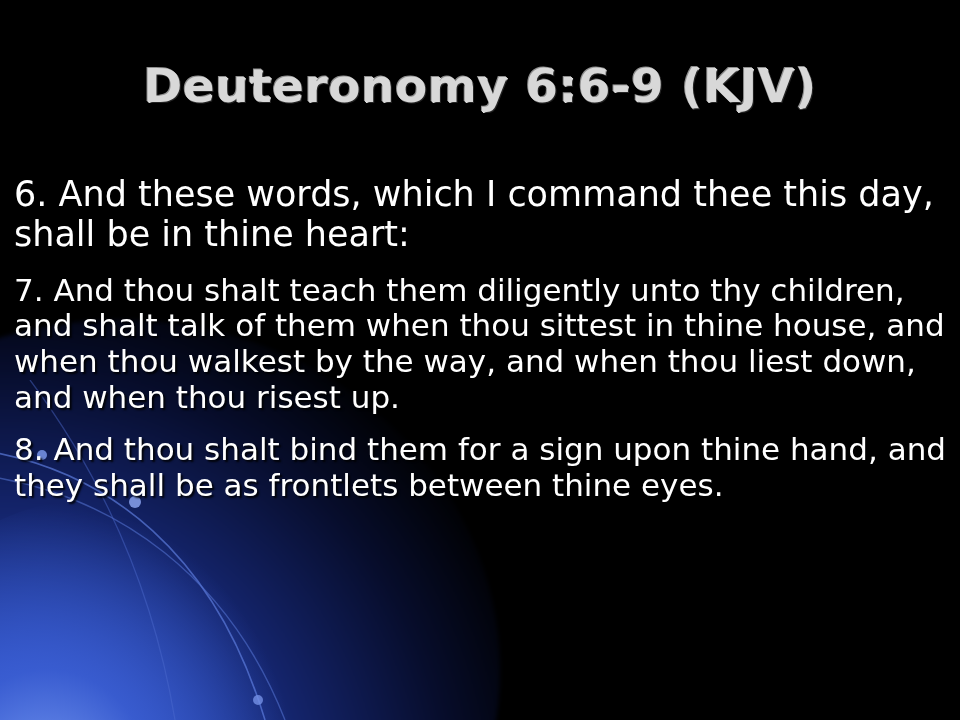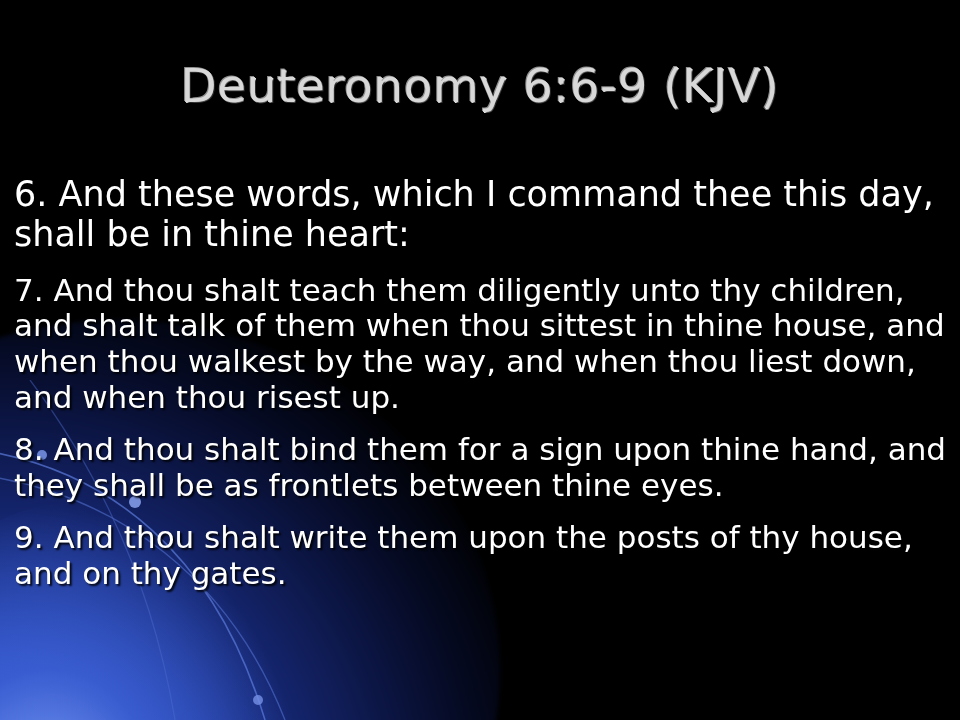--- a/index.html
+++ b/index.html
@@ -56,21 +56,21 @@
     opacity: .9;
   }
 
   .title {
     position: absolute;
     top: 58px;
     left: 0;
     width: 960px;
     text-align: center;
     font-size: 47px;
-    font-weight: normal;
+    font-weight: bold;
     color: #d8d8d8;
     letter-spacing: .5px;
     text-shadow: 3px 3px 2px rgba(0,0,0,0.85),
                  1px 1px 0 #efefef,
                  -1px -1px 0 #8f8f8f;
     white-space: nowrap;
   }
 
   .body {
     position: absolute;
@@ -120,19 +120,15 @@
       <span>And these words, which I command thee this day, shall be in thine heart:</span>
     </p>
     <p class="verse">
       <span class="num">7. </span>
       <span>And thou shalt teach them diligently unto thy children, and shalt talk of them when thou sittest in thine house, and when thou walkest by the way, and when thou liest down, and when thou risest up.</span>
     </p>
     <p class="verse">
       <span class="num">8. </span>
       <span>And thou shalt bind them for a sign upon thine hand, and they shall be as frontlets between thine eyes.</span>
     </p>
-    <p class="verse">
-      <span class="num">9. </span>
-      <span>And thou shalt write them upon the posts of thy house, and on thy gates.</span>
-    </p>
   </div>
 
 </div>
 
 </body></html>

